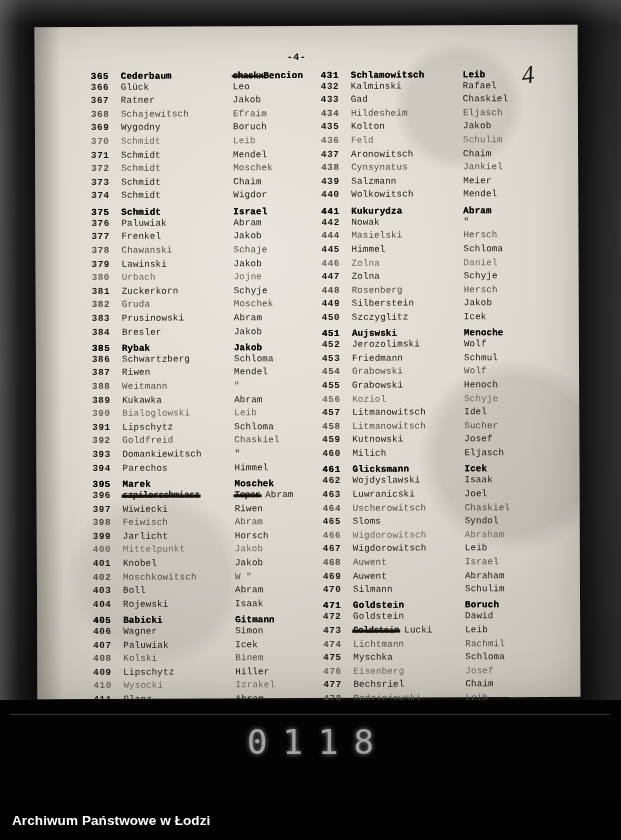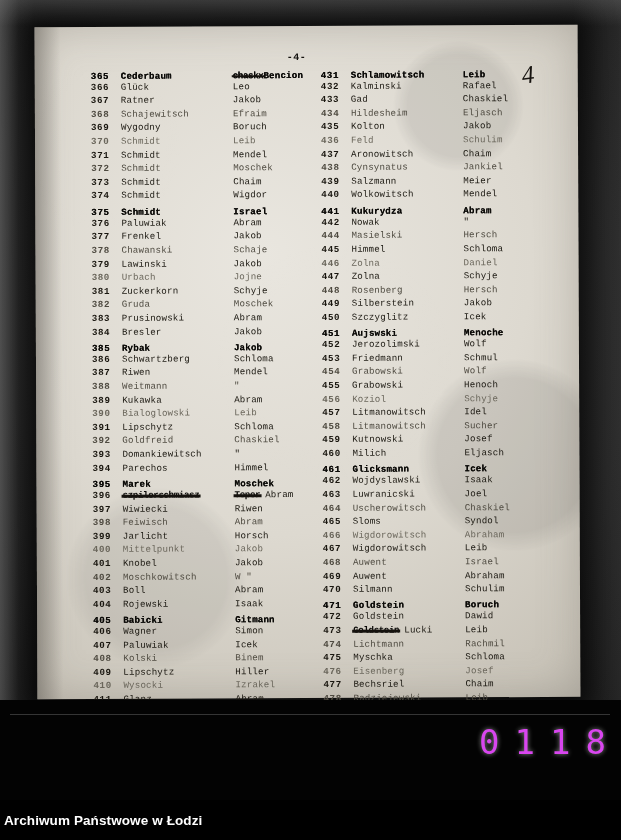--- a/index.html
+++ b/index.html
@@ -196,43 +196,43 @@
     top: 14px;
     width: 600px;
     height: 1px;
     background: rgba(150,150,150,0.35);
   }
   #frame-counter {
     position: absolute;
     left: 0;
     top: 22px;
     width: 621px;
-    text-align: right;
+    text-align: center;
     font-family: "DejaVu Sans Mono", monospace;
     font-size: 34px;
     letter-spacing: 15px;
-    color: #d946ef;
+    color: #a3a3a3;
     text-shadow: 0 0 5px rgba(255,255,255,0.55);
     padding-left: 15px;
     box-sizing: border-box;
   }
 
   
   #archive-bar {
     position: absolute;
     left: 0;
     top: 800px;
     width: 621px;
     height: 40px;
     background: #000;
     display: flex;
     align-items: center;
   }
   #archive-label {
-    padding-left: 4px;
+    padding-left: 12px;
     color: #ffffff;
     font-family: "Liberation Sans", sans-serif;
     font-size: 13.5px;
     font-weight: bold;
     letter-spacing: 0.1px;
   }
 </style>
 </head>
 <body>
 

